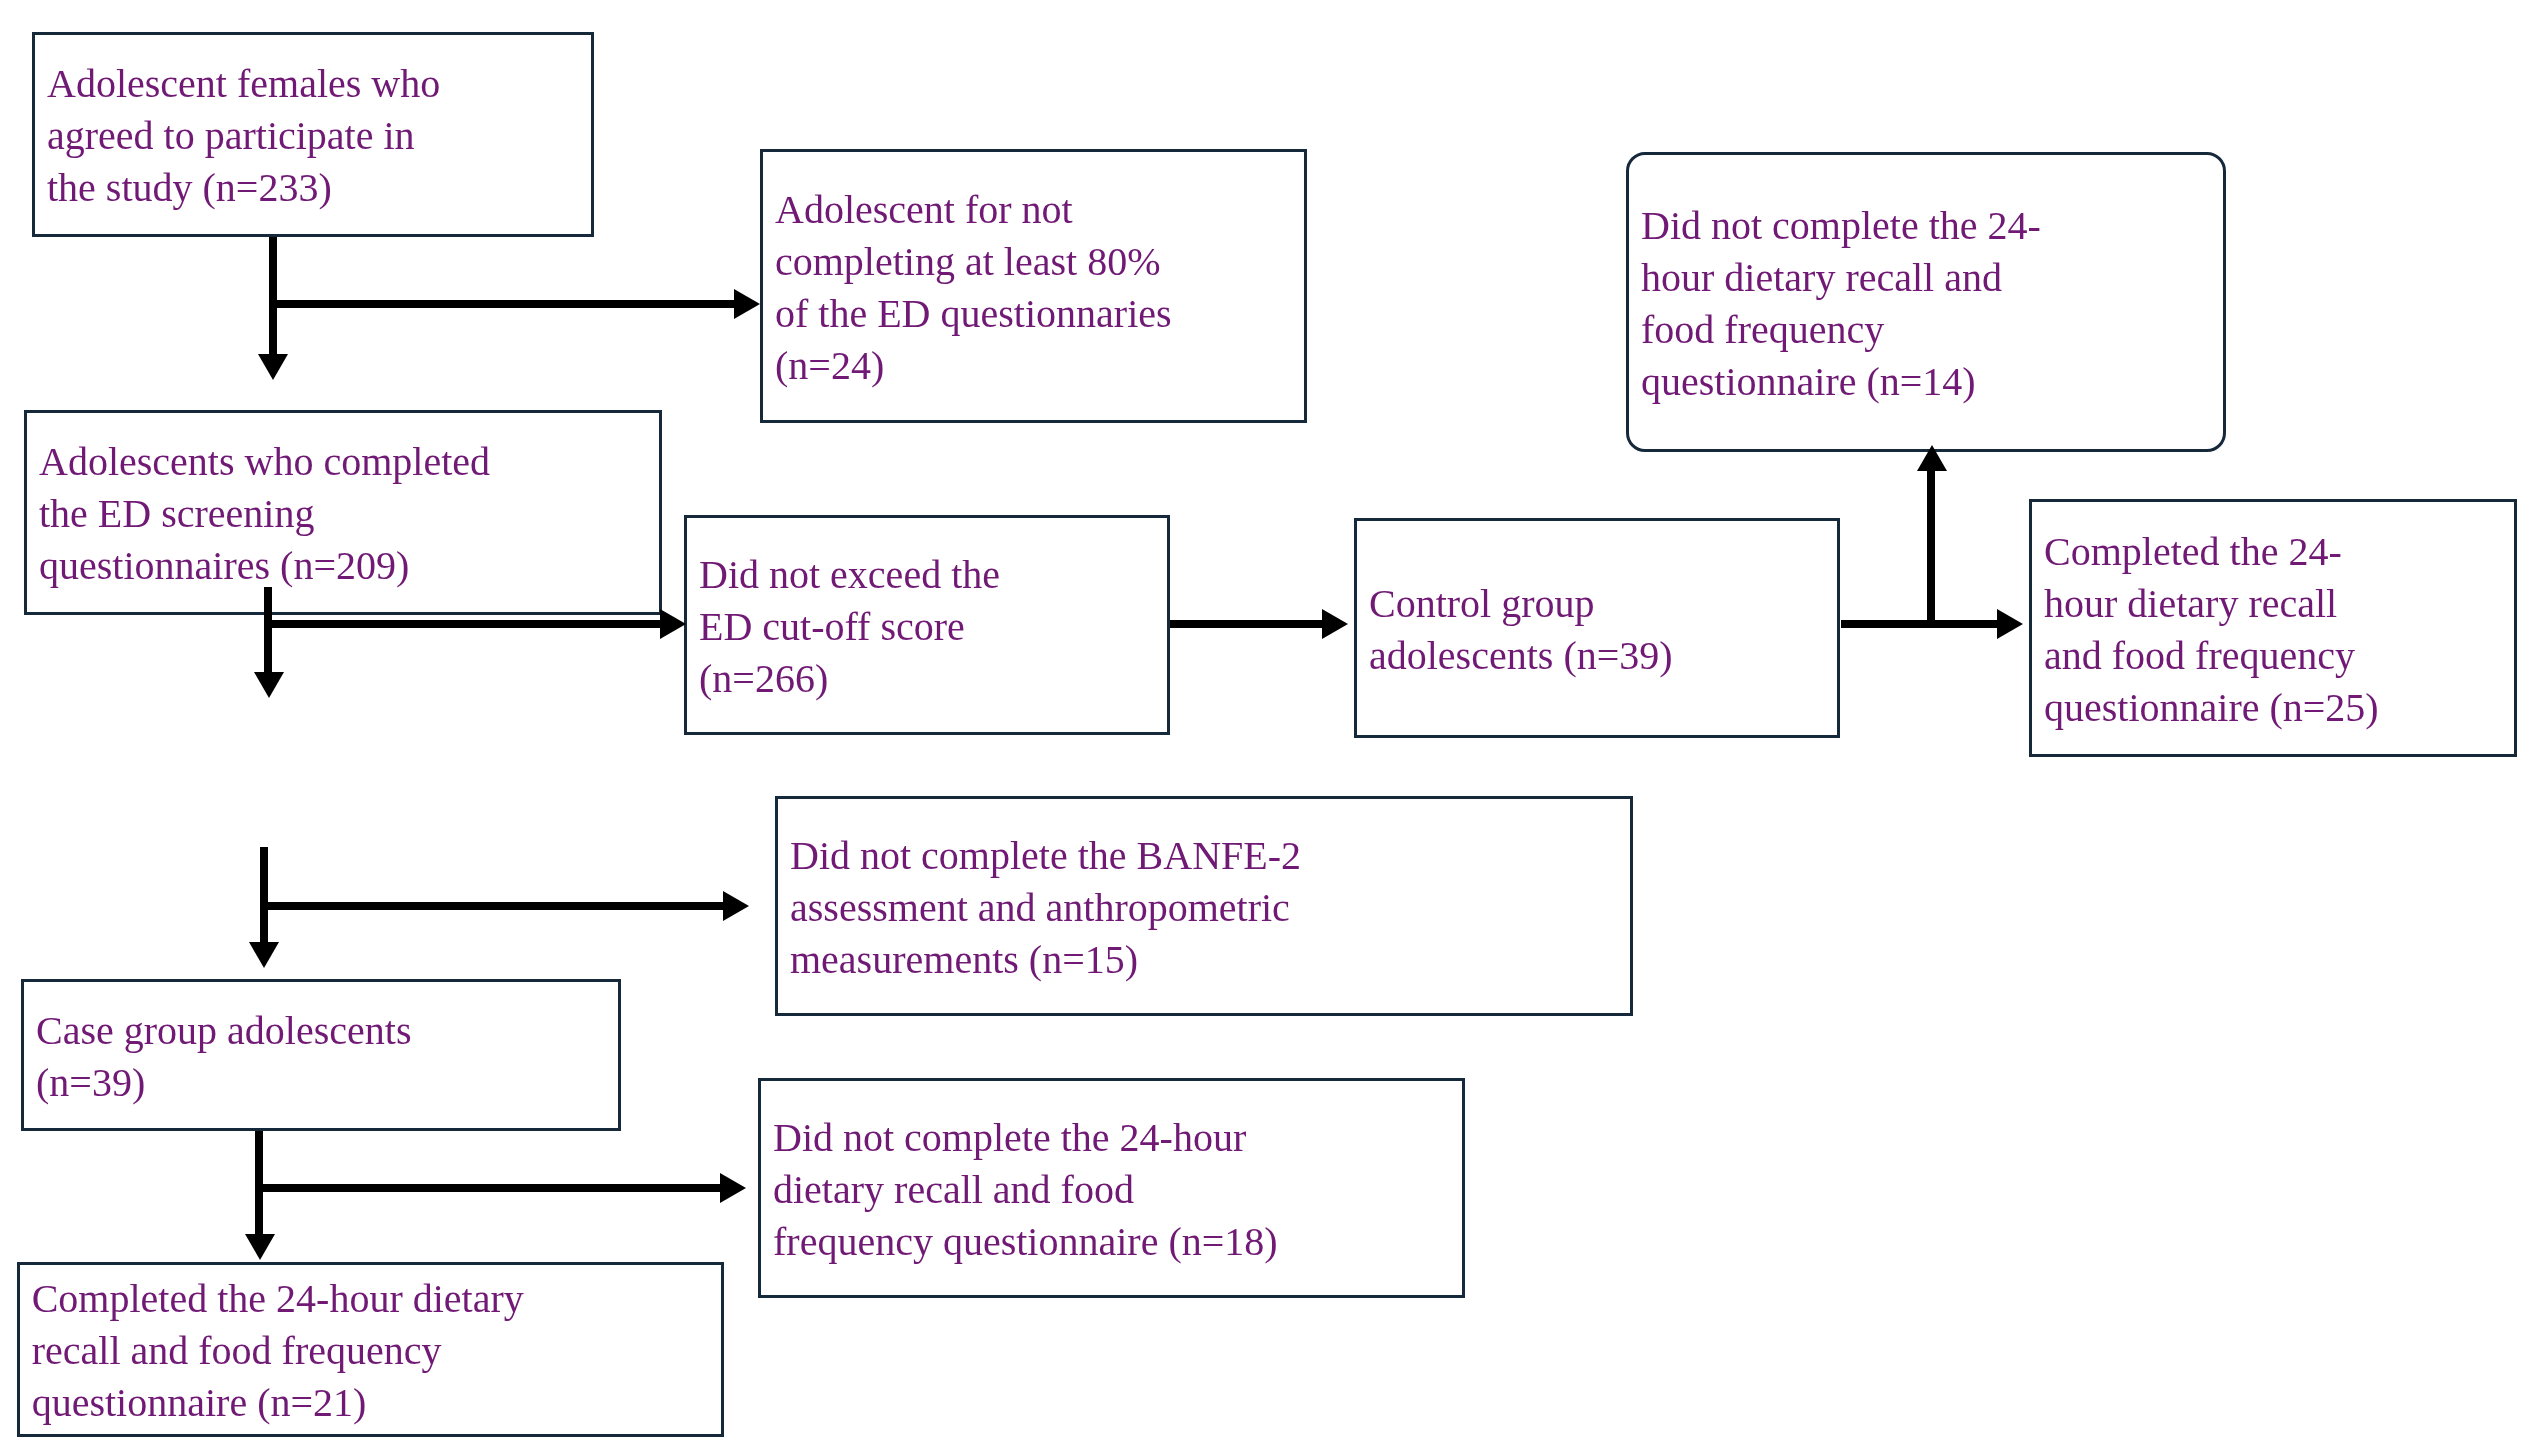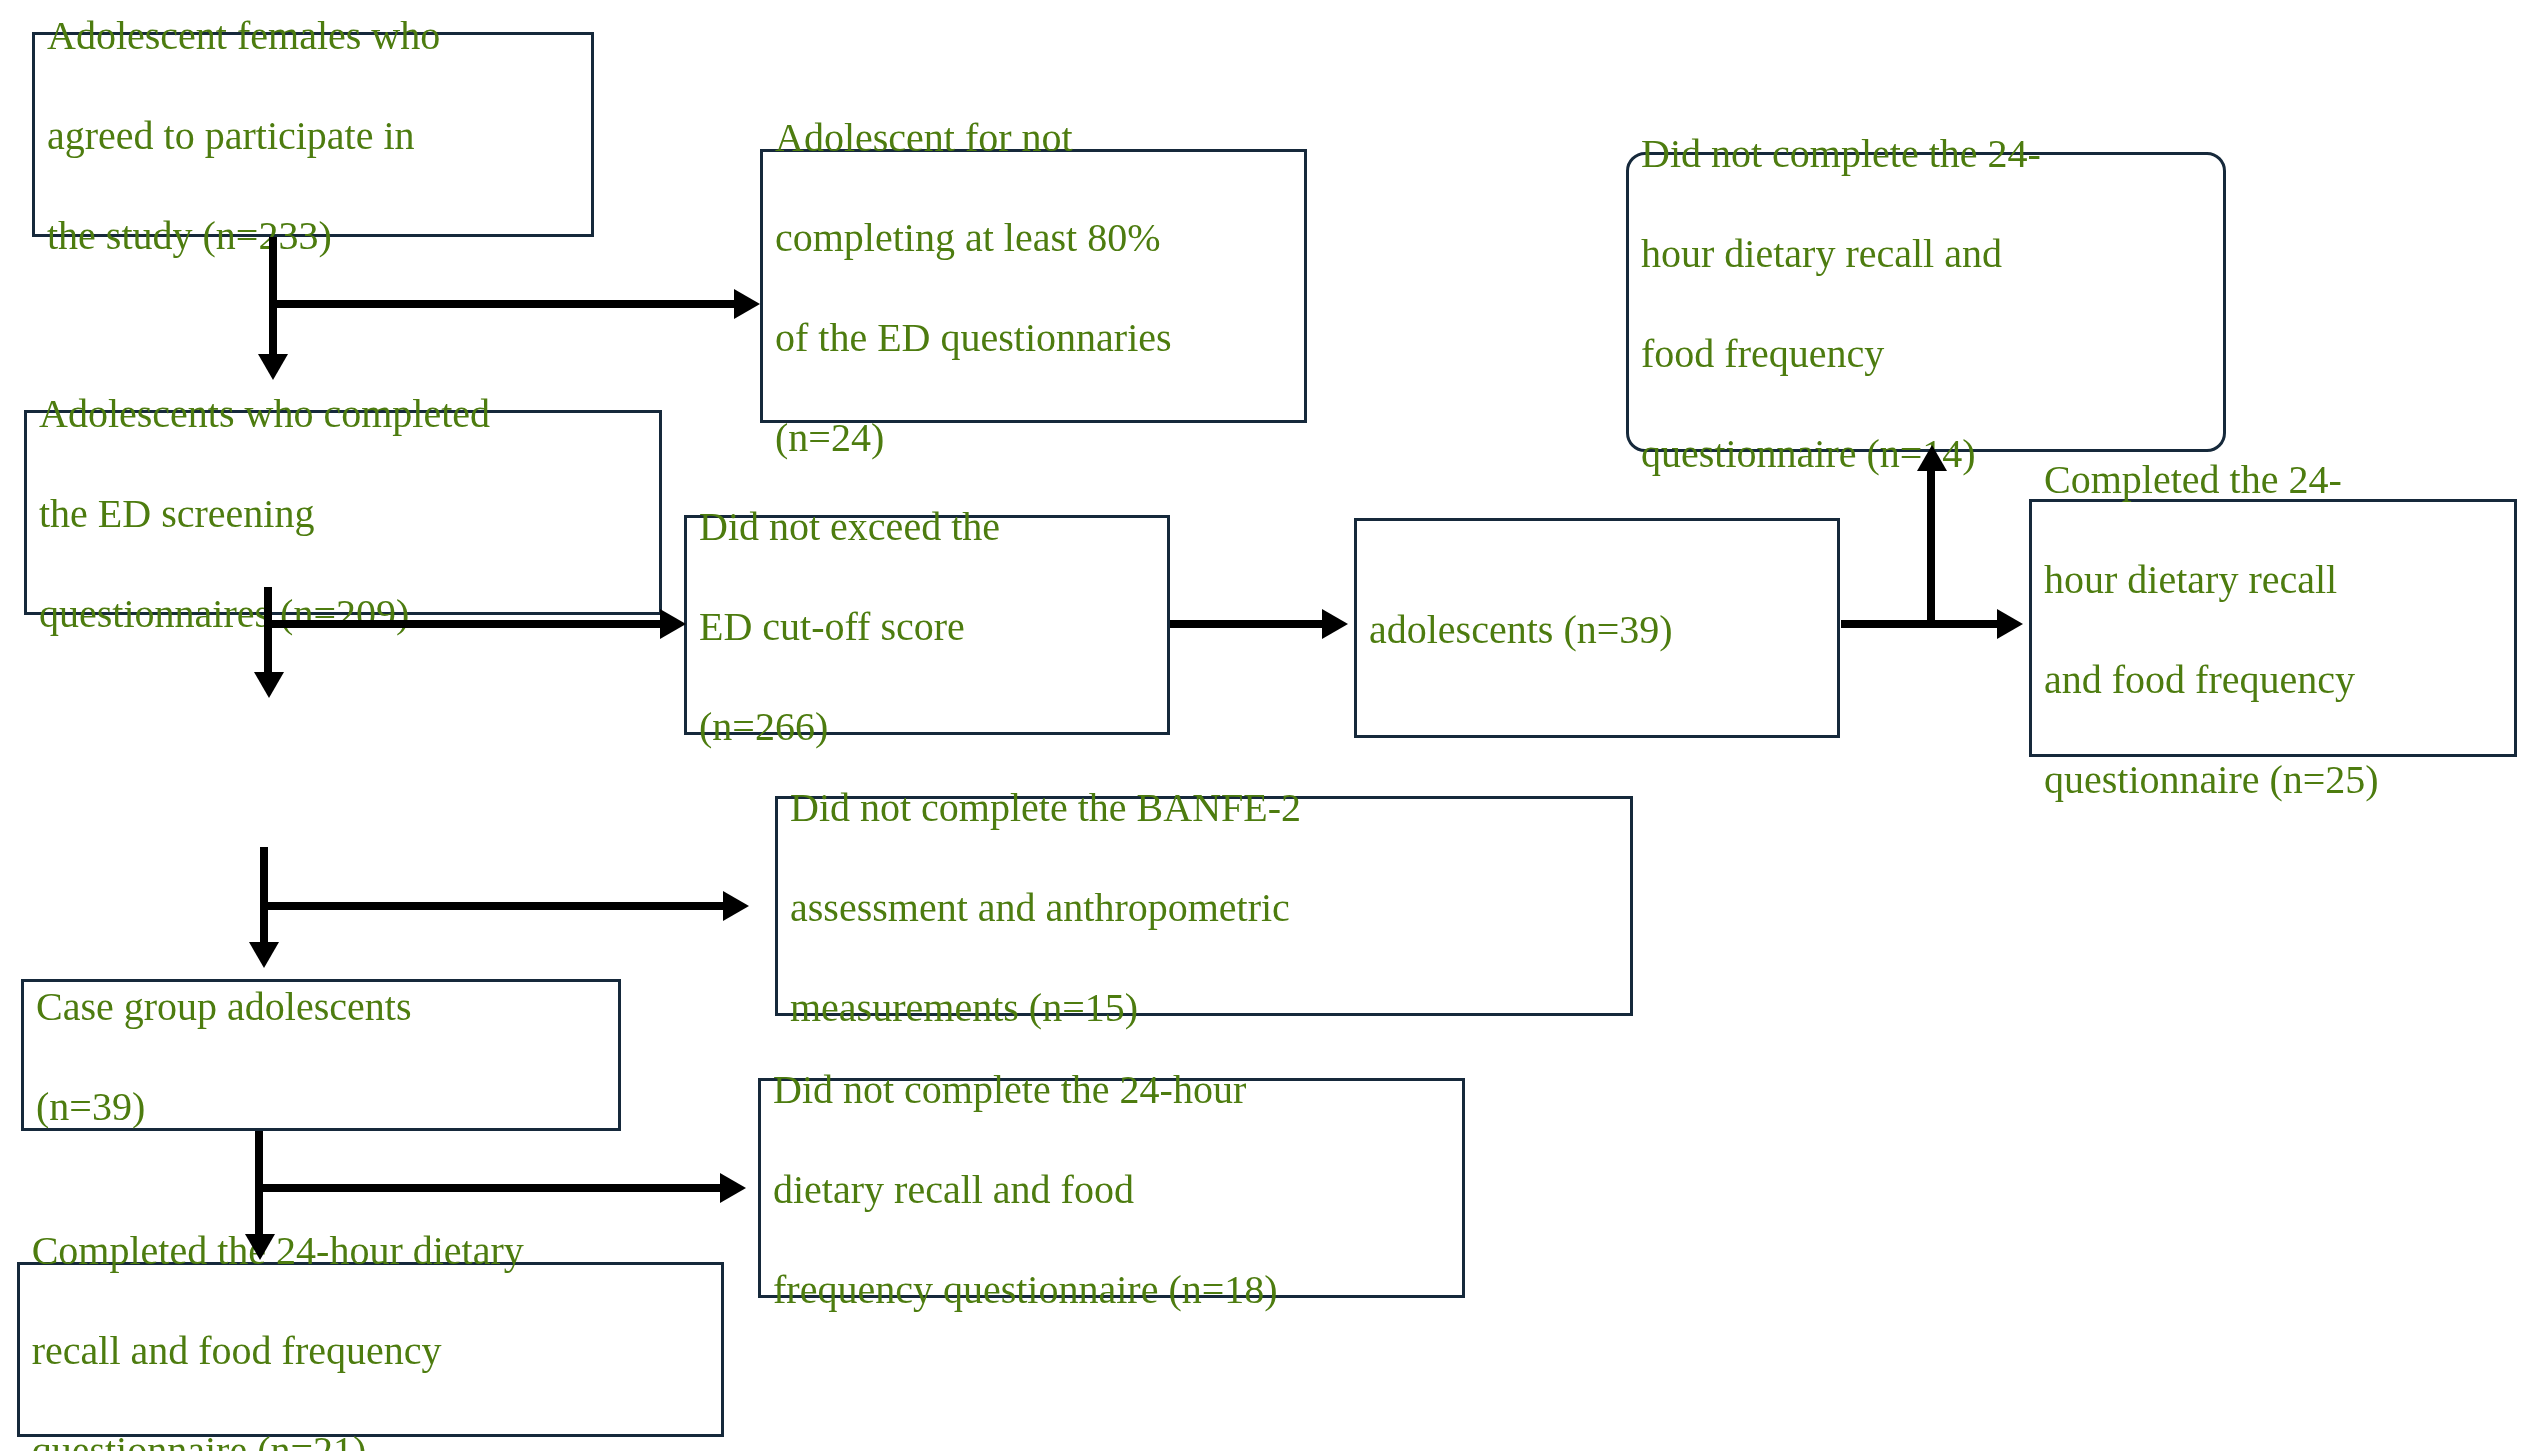--- a/index.html
+++ b/index.html
@@ -13,31 +13,30 @@
     height: 1452px;
     background: #ffffff;
     font-family: "Liberation Serif", "DejaVu Serif", serif;
     overflow: hidden;
   }
   .node {
     position: absolute;
     box-sizing: border-box;
     border: 3.8px solid #16293b;
     background: #ffffff;
-    color: #4d7c0f;
+    color: #701a75;
     font-size: 40px;
     line-height: 1.30;
     padding: 10.6px 12px 7.6px 12px;
     display: flex;
     flex-direction: column;
     justify-content: center;
     white-space: pre-wrap;
     word-break: normal;
     overflow: visible;
-    gap: 48px;
   }
   .node span {
     display: block;
     white-space: pre;
   }
   
   .vline, .hline {
     position: absolute;
     background: #000000;
   }
@@ -88,20 +87,21 @@
     <span>questionnaires (n=209)</span>
   </div>
 
   <div class="node" style="left:684px; top:515px; width:486px; height:220px;">
     <span>Did not exceed the</span>
     <span>ED cut-off score</span>
     <span>(n=266)</span>
   </div>
 
   <div class="node" style="left:1354px; top:518px; width:486px; height:220px;">
+    <span>Control group</span>
     <span>adolescents (n=39)</span>
   </div>
 
   <div class="node" style="left:1626px; top:152px; width:600px; height:300px;border-radius:19px;">
     <span>Did not complete the 24-</span>
     <span>hour dietary recall and</span>
     <span>food frequency</span>
     <span>questionnaire (n=14)</span>
   </div>
 

